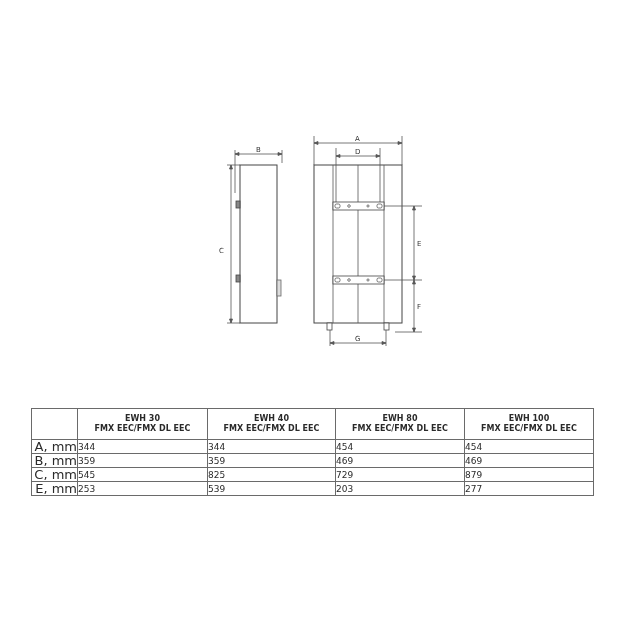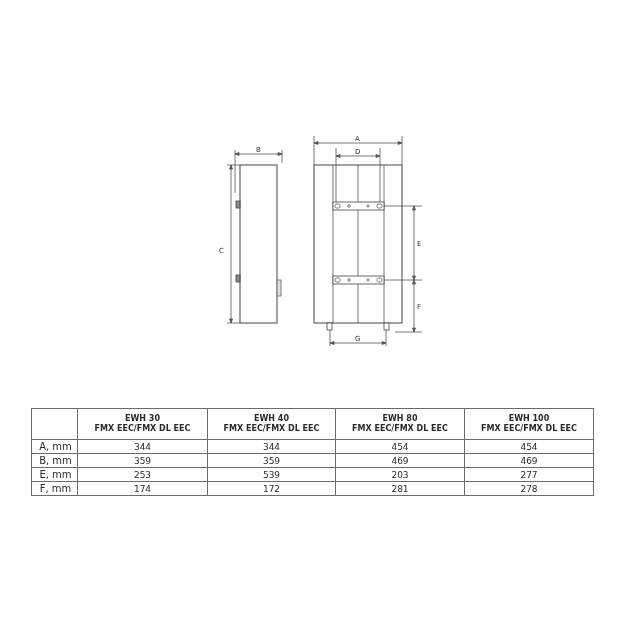--- a/index.html
+++ b/index.html
@@ -2,22 +2,22 @@
 <html><head>
 <meta charset="utf-8">
 <style>
   html, body { margin:0; padding:0; background:#ffffff; }
   body { width:624px; height:624px; position:relative; overflow:hidden; font-family:"DejaVu Sans", sans-serif; color:#2a2a2a; }
   #drawing { position:absolute; left:0; top:0; width:624px; height:350px; }
   .lbl { font-family:"DejaVu Sans", sans-serif; font-size:7px; fill:#333; }
   #spec-table { position:absolute; left:31px; top:361px; width:562px; border-collapse:collapse; table-layout:fixed; font-family:"DejaVu Sans", sans-serif;margin-top:47px; }
   #spec-table td, #spec-table th { border:1px solid #6a6a6a; padding:0; color:#2a2a2a; }
   #spec-table th { font-size:8px; font-weight:bold; line-height:10px; height:30px; text-align:center; vertical-align:middle; }
-  #spec-table td { font-size:9px; height:13px; line-height:12px; text-align:center; }
-  #spec-table td.rowlabel { text-align:center; padding-left:2px; font-size:10px; }
+  #spec-table td { font-size:9px; height:13px; line-height:12px; text-align:left; }
+  #spec-table td.rowlabel { text-align:right; padding-left:2px; font-size:13px; }
   .hdr-line { display:block; }
 </style>
 </head>
 <body>
 
 <svg id="drawing" viewBox="0 0 624 350" xmlns="http://www.w3.org/2000/svg">
   <g stroke="#555" stroke-width="0.8" fill="none">
 
     <g>
       <rect x="240" y="165" width="37" height="158" fill="#fff" stroke="#444" stroke-width="1"></rect>
@@ -130,27 +130,27 @@
       <td>454</td>
     </tr>
     <tr>
       <td class="rowlabel">B, mm</td>
       <td>359</td>
       <td>359</td>
       <td>469</td>
       <td>469</td>
     </tr>
     <tr>
+      <td class="rowlabel">C, mm</td>
+      <td>545</td>
+      <td>825</td>
+      <td>729</td>
+      <td>879</td>
+    </tr>
+    <tr>
       <td class="rowlabel">E, mm</td>
       <td>253</td>
       <td>539</td>
       <td>203</td>
       <td>277</td>
     </tr>
-    <tr>
-      <td class="rowlabel">F, mm</td>
-      <td>174</td>
-      <td>172</td>
-      <td>281</td>
-      <td>278</td>
-    </tr>
   </tbody>
 </table>
 
 </body></html>

